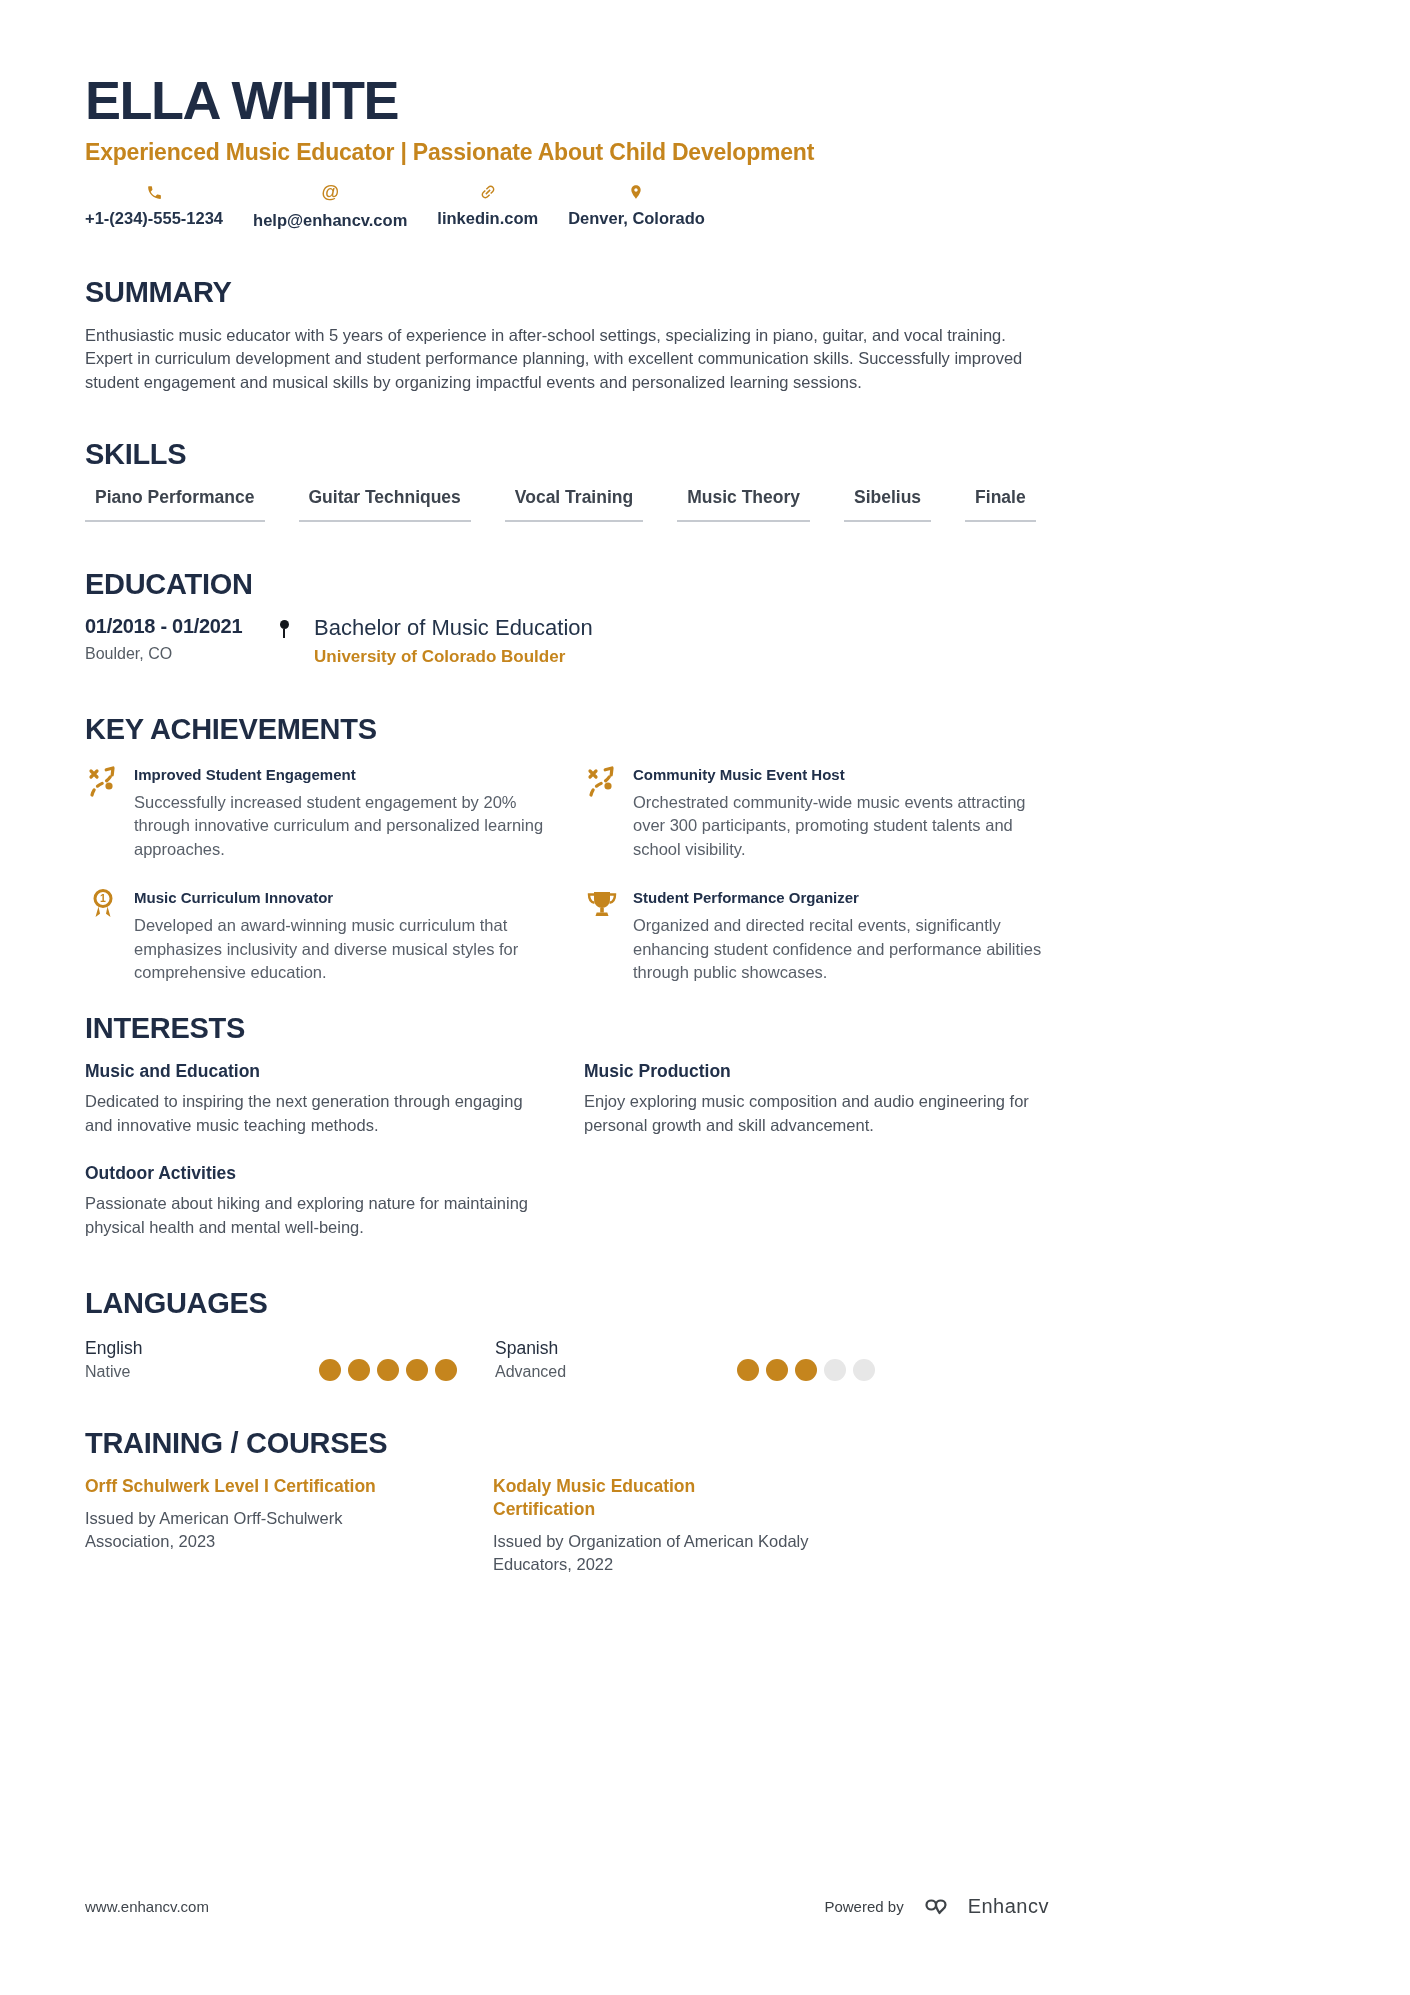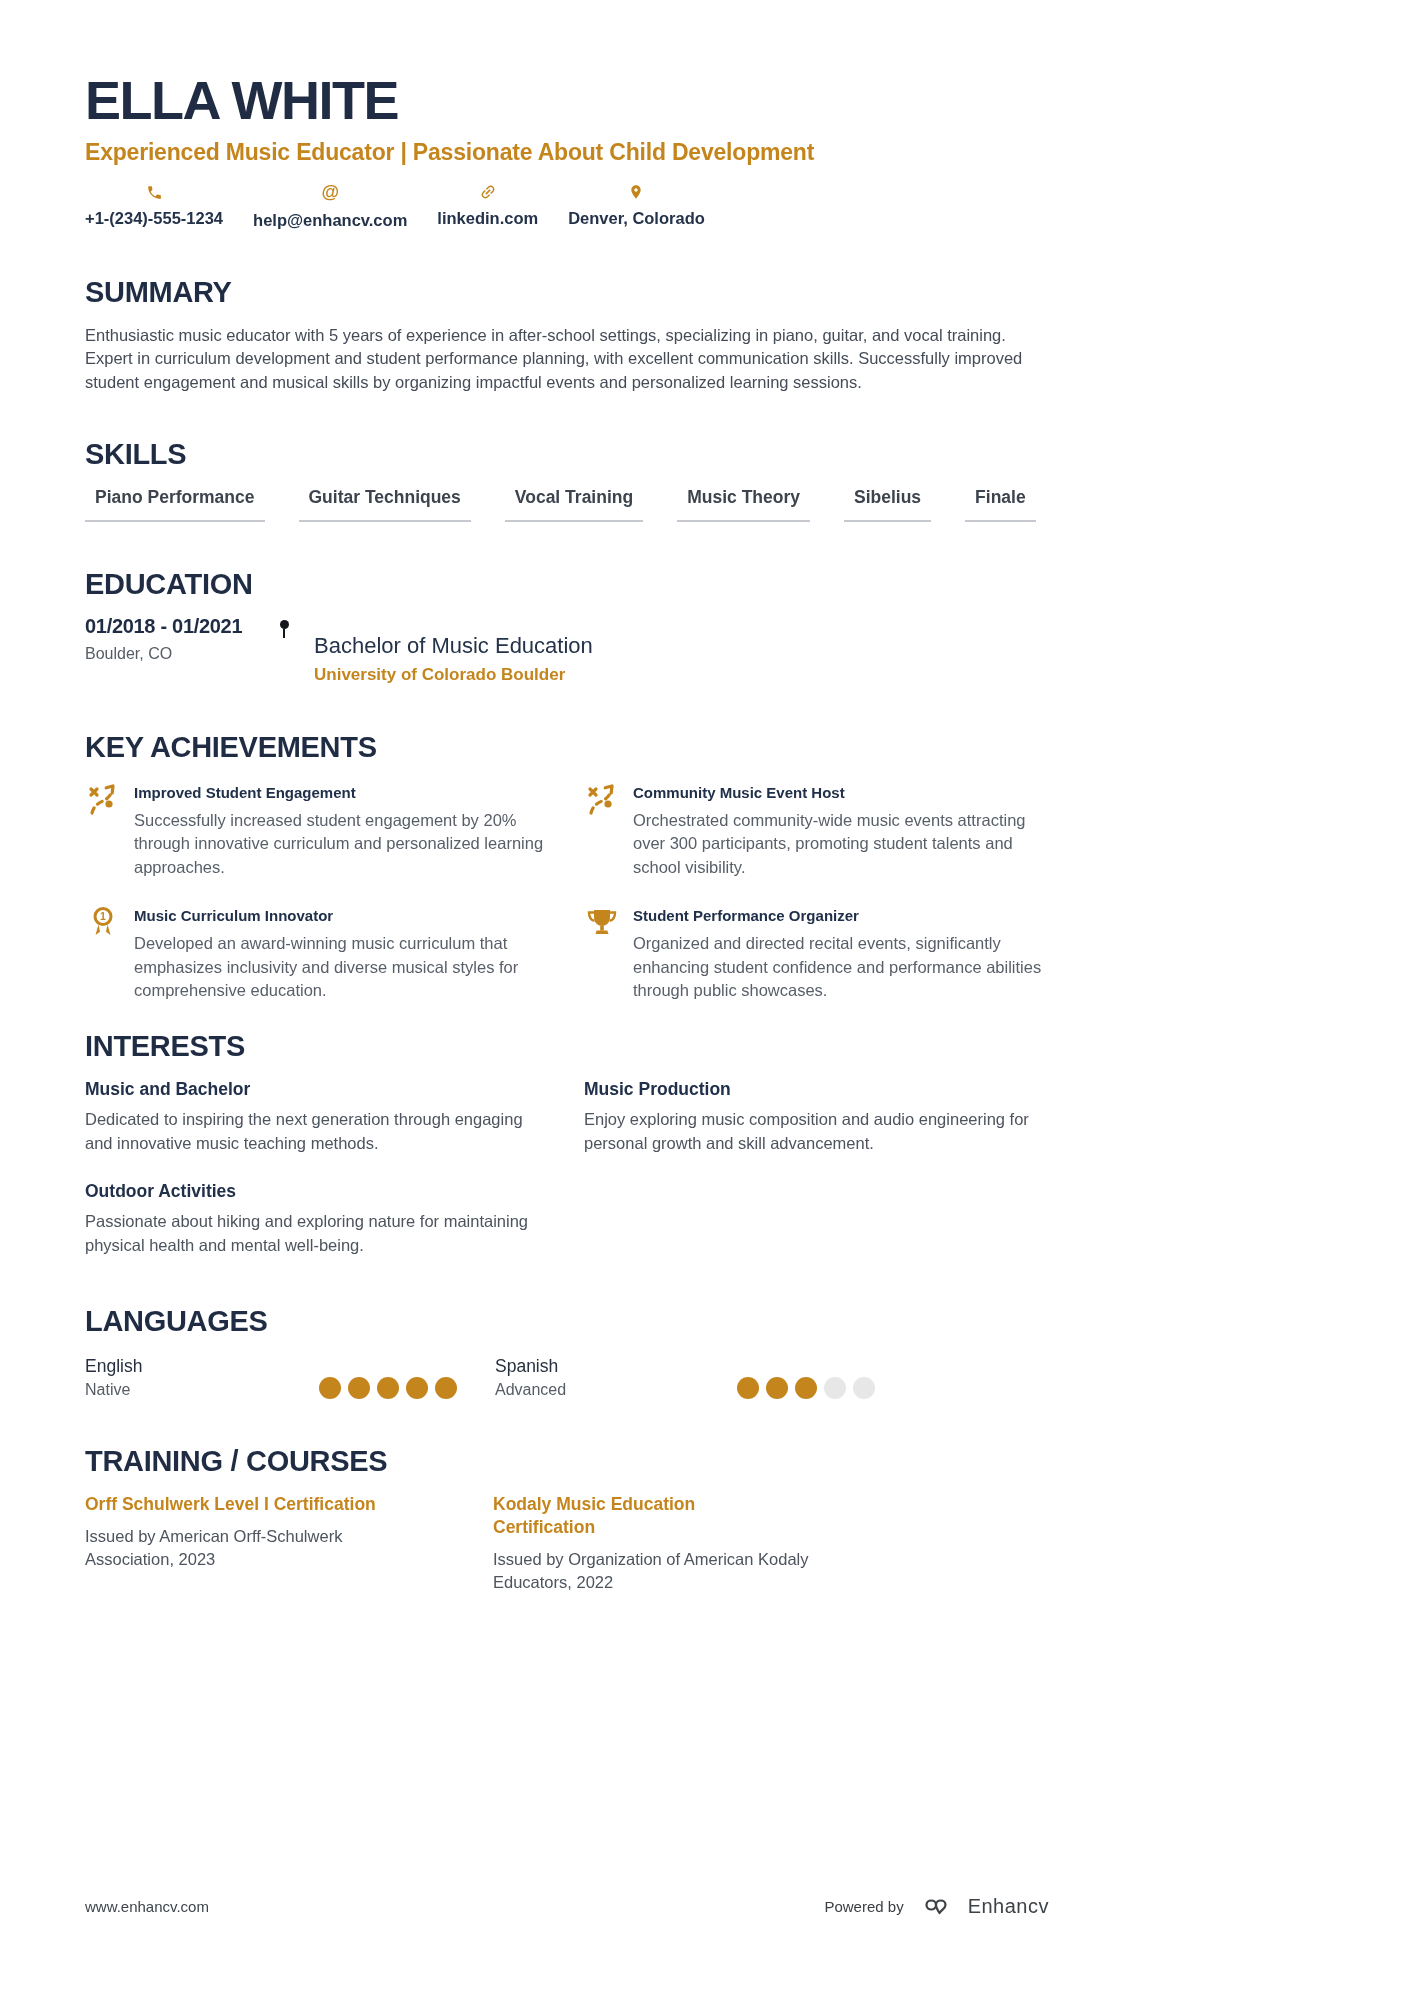--- a/index.html
+++ b/index.html
@@ -33,21 +33,21 @@
 
   
   .education { margin-top:46px; }
   .edu-row { margin-top:14px; display:flex; }
   .edu-left { width:183px; flex:none; }
   .edu-dates { font-size:20px; font-weight:700; color:#1f2c44; letter-spacing:-0.3px; }
   .edu-loc { margin-top:7px; font-size:16px; color:#555c64; }
   .edu-marker { width:32px; flex:none; display:flex; flex-direction:column; align-items:center; padding-top:5px; }
   .edu-dot { width:9px; height:9px; border-radius:50%; background:#14171c; }
   .edu-stick { width:2px; height:9px; background:#14171c; }
-  .edu-right { padding-left:14px;margin-top:18px; }
+  .edu-right { padding-left:14px; }
   .edu-degree { font-size:22px; color:#243349; }
   .edu-school { margin-top:6px; font-size:17px; font-weight:700; color:#c5851d; }
 
   
   .achievements { margin-top:46px; }
   .ach-grid { margin-top:18px; display:grid; grid-template-columns:1fr 1fr; column-gap:34px; row-gap:26px; }
   .ach-item { display:flex; gap:13px; }
   .ach-icon { flex:none; width:36px; }
   .ach-title { font-size:15px; font-weight:700; color:#21304a; padding-top:2px; }
   .ach-desc { margin-top:8px; font-size:16.5px; line-height:1.42; color:#585f69; max-width:478px; }
@@ -221,21 +221,21 @@
         </div>
       </div>
 
     </div>
   </section>
 
   <section class="interests">
     <h2 class="heading">INTERESTS</h2>
     <div class="int-grid">
       <div>
-        <div class="int-title">Music and Bachelor</div>
+        <div class="int-title">Music and Education</div>
         <div class="int-desc">Dedicated to inspiring the next generation through engaging and innovative music teaching methods.</div>
       </div>
       <div>
         <div class="int-title">Music Production</div>
         <div class="int-desc">Enjoy exploring music composition and audio engineering for personal growth and skill advancement.</div>
       </div>
       <div>
         <div class="int-title">Outdoor Activities</div>
         <div class="int-desc">Passionate about hiking and exploring nature for maintaining physical health and mental well-being.</div>
       </div>

